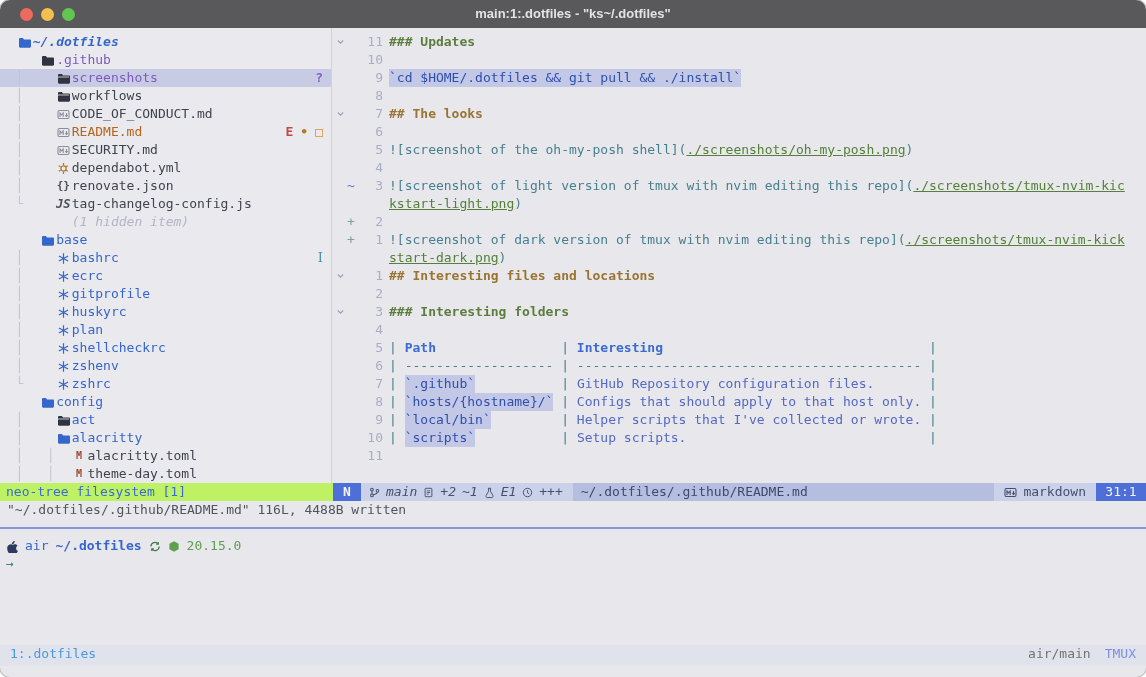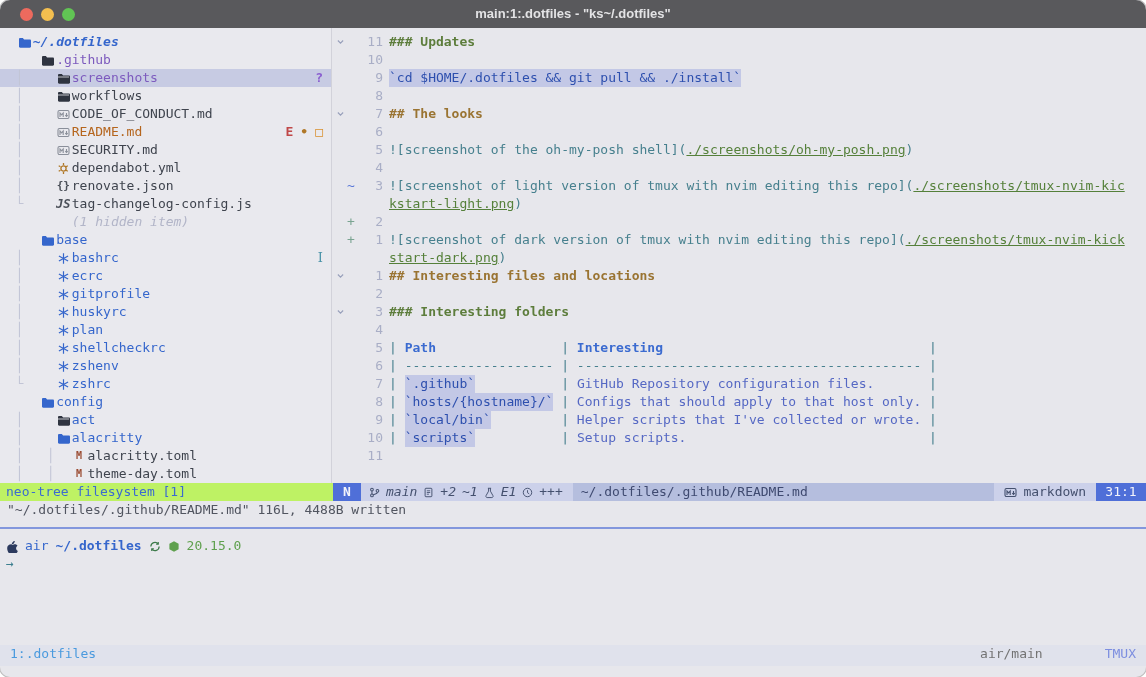--- a/index.html
+++ b/index.html
@@ -76,21 +76,21 @@
   .sh-row { height:18px; display:flex; align-items:center; padding-left:6px; gap:7px; white-space:pre; }
   .sh-host, .sh-path { color:#3566cc; }
   .sh-path { font-weight:bold; }
   .sh-node { color:#5fa04e; }
   .sh-arrow { color:#3c7f8f; }
   .tmuxbar { position:absolute; top:645px; left:0; right:0; height:21px;
     background:#e0e2ec; display:flex; align-items:flex-start; padding:0 10px; }
   .tm-left { color:#4a9ade; }
   .tm-right { margin-left:auto; display:flex; gap:14px; }
   .tm-session { color:#737373; }
-  .tm-badge { color:#7d8fe0;margin-left:48px; }
+  .tm-badge { color:#7d8fe0; }
   .icon { display:inline-flex; align-items:center; justify-content:center; }
   .txticon { font-weight:bold; }
 </style>
 </head>
 <body>
 
 <div class="term">
 
   <div class="titlebar">
     <div class="lights">

